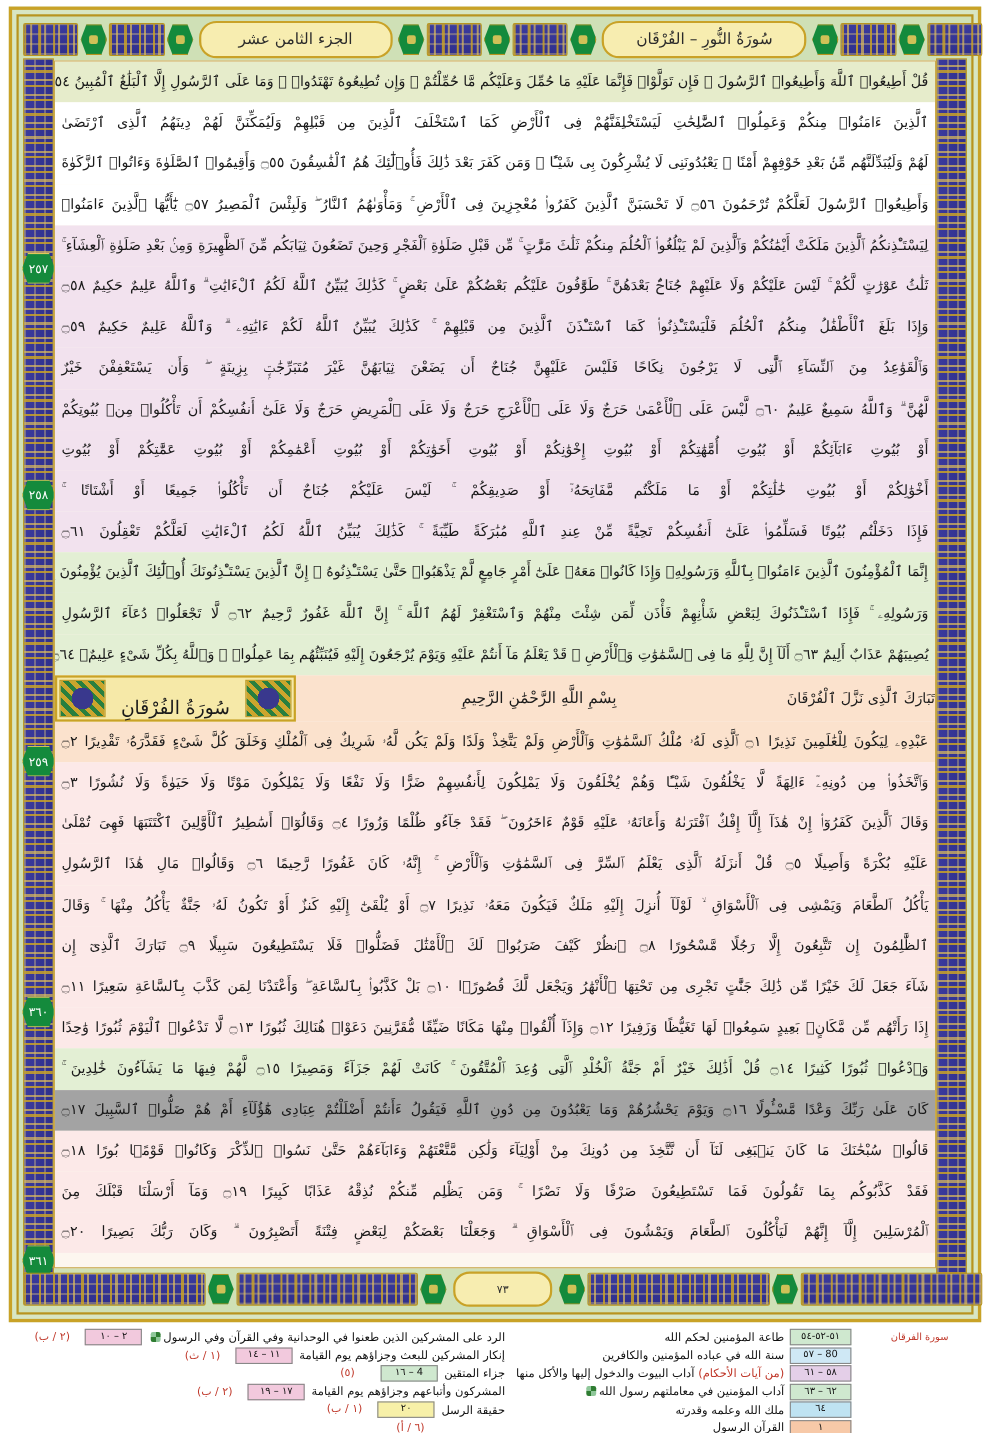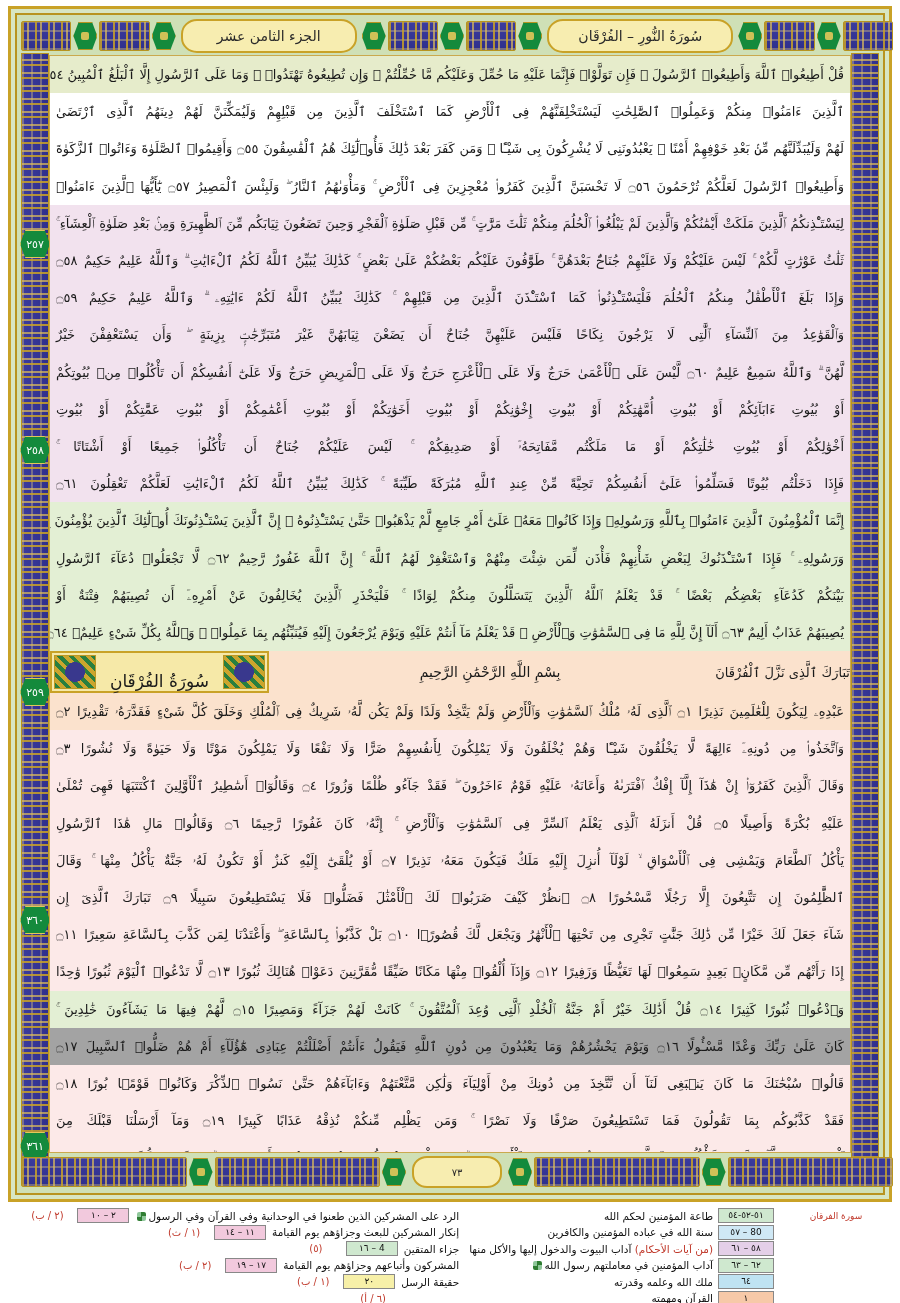--- a/index.html
+++ b/index.html
@@ -275,23 +275,20 @@
             <div class="band" style="background: rgb(242, 226, 238); height: 37.2px;">
               <span class="ln">فَإِذَا دَخَلْتُم بُيُوتًا فَسَلِّمُوا۟ عَلَىٰٓ أَنفُسِكُمْ تَحِيَّةً مِّنْ عِندِ ٱللَّهِ مُبَٰرَكَةً طَيِّبَةً ۚ كَذَٰلِكَ يُبَيِّنُ ٱللَّهُ لَكُمُ ٱلْءَايَٰتِ لَعَلَّكُمْ تَعْقِلُونَ ۝٦١</span>
             </div>
             <div class="band" style="background: rgb(227, 239, 212); height: 37.2px;">
               <span class="ln">إِنَّمَا ٱلْمُؤْمِنُونَ ٱلَّذِينَ ءَامَنُوا۟ بِٱللَّهِ وَرَسُولِهِۦ وَإِذَا كَانُوا۟ مَعَهُۥ عَلَىٰٓ أَمْرٍ جَامِعٍ لَّمْ يَذْهَبُوا۟ حَتَّىٰ يَسْتَـْٔذِنُوهُ ۚ إِنَّ ٱلَّذِينَ يَسْتَـْٔذِنُونَكَ أُو۟لَٰٓئِكَ ٱلَّذِينَ يُؤْمِنُونَ بِٱللَّهِ</span>
             </div>
             <div class="band" style="background: rgb(227, 239, 212); height: 37.2px;">
               <span class="ln">وَرَسُولِهِۦ ۚ فَإِذَا ٱسْتَـْٔذَنُوكَ لِبَعْضِ شَأْنِهِمْ فَأْذَن لِّمَن شِئْتَ مِنْهُمْ وَٱسْتَغْفِرْ لَهُمُ ٱللَّهَ ۚ إِنَّ ٱللَّهَ غَفُورٌ رَّحِيمٌ ۝٦٢ لَّا تَجْعَلُوا۟ دُعَآءَ ٱلرَّسُولِ</span>
             </div>
             <div class="band" style="background: rgb(227, 239, 212); height: 37.2px;">
-              <span class="ln">بَيْنَكُمْ كَدُعَآءِ بَعْضِكُم بَعْضًا ۚ قَدْ يَعْلَمُ ٱللَّهُ ٱلَّذِينَ يَتَسَلَّلُونَ مِنكُمْ لِوَاذًا ۚ فَلْيَحْذَرِ ٱلَّذِينَ يُخَالِفُونَ عَنْ أَمْرِهِۦٓ أَن تُصِيبَهُمْ فِتْنَةٌ أَوْ</span>
-            </div>
-            <div class="band" style="background: rgb(227, 239, 212); height: 37.2px;">
               <span class="ln">يُصِيبَهُمْ عَذَابٌ أَلِيمٌ ۝٦٣ أَلَآ إِنَّ لِلَّهِ مَا فِى ٱلسَّمَٰوَٰتِ وَٱلْأَرْضِ ۖ قَدْ يَعْلَمُ مَآ أَنتُمْ عَلَيْهِ وَيَوْمَ يُرْجَعُونَ إِلَيْهِ فَيُنَبِّئُهُم بِمَا عَمِلُوا۟ ۗ وَٱللَّهُ بِكُلِّ شَىْءٍ عَلِيمٌۢ ۝٦٤</span>
             </div>
           </div>
 
         <div class="surah-row">
           <div class="furq-first">تَبَارَكَ ٱلَّذِى نَزَّلَ ٱلْفُرْقَانَ</div>
           <div class="basmala">بِسْمِ اللَّهِ الرَّحْمَٰنِ الرَّحِيمِ</div>
           <div class="surah-plate">
             <span class="surah-name">سُورَةُ الفُرْقَانِ</span>
           </div>
@@ -384,21 +381,21 @@
         <div class="arow">
           <span class="aid" style="background: rgb(207, 232, 207);">٦٢ – ٦٣</span>
           <span class="atext">آداب المؤمنين في معاملتهم رسول الله<span class="rose"></span></span>
         </div>
         <div class="arow">
           <span class="aid" style="background: rgb(191, 227, 242);">٦٤</span>
           <span class="atext">ملك الله وعلمه وقدرته</span>
         </div>
         <div class="arow">
           <span class="aid" style="background: rgb(247, 201, 168);">١</span>
-          <span class="atext">القرآن ومهمته</span>
+          <span class="atext">القرآن الرسول</span>
         </div>
       </div>
     <div class="rows2" id="furqRows">
         <div class="arow2">
           <span class="atext2">الرد على المشركين الذين طعنوا في الوحدانية وفي القرآن وفي الرسول<span class="rose"></span></span>
           <span class="aid2" style="background: rgb(242, 201, 221);">٢ – ١٠</span>
           <span class="acode">(٢ / ب)</span>
         </div>
         <div class="arow2">
           <span class="atext2">إنكار المشركين للبعث وجزاؤهم يوم القيامة</span>

